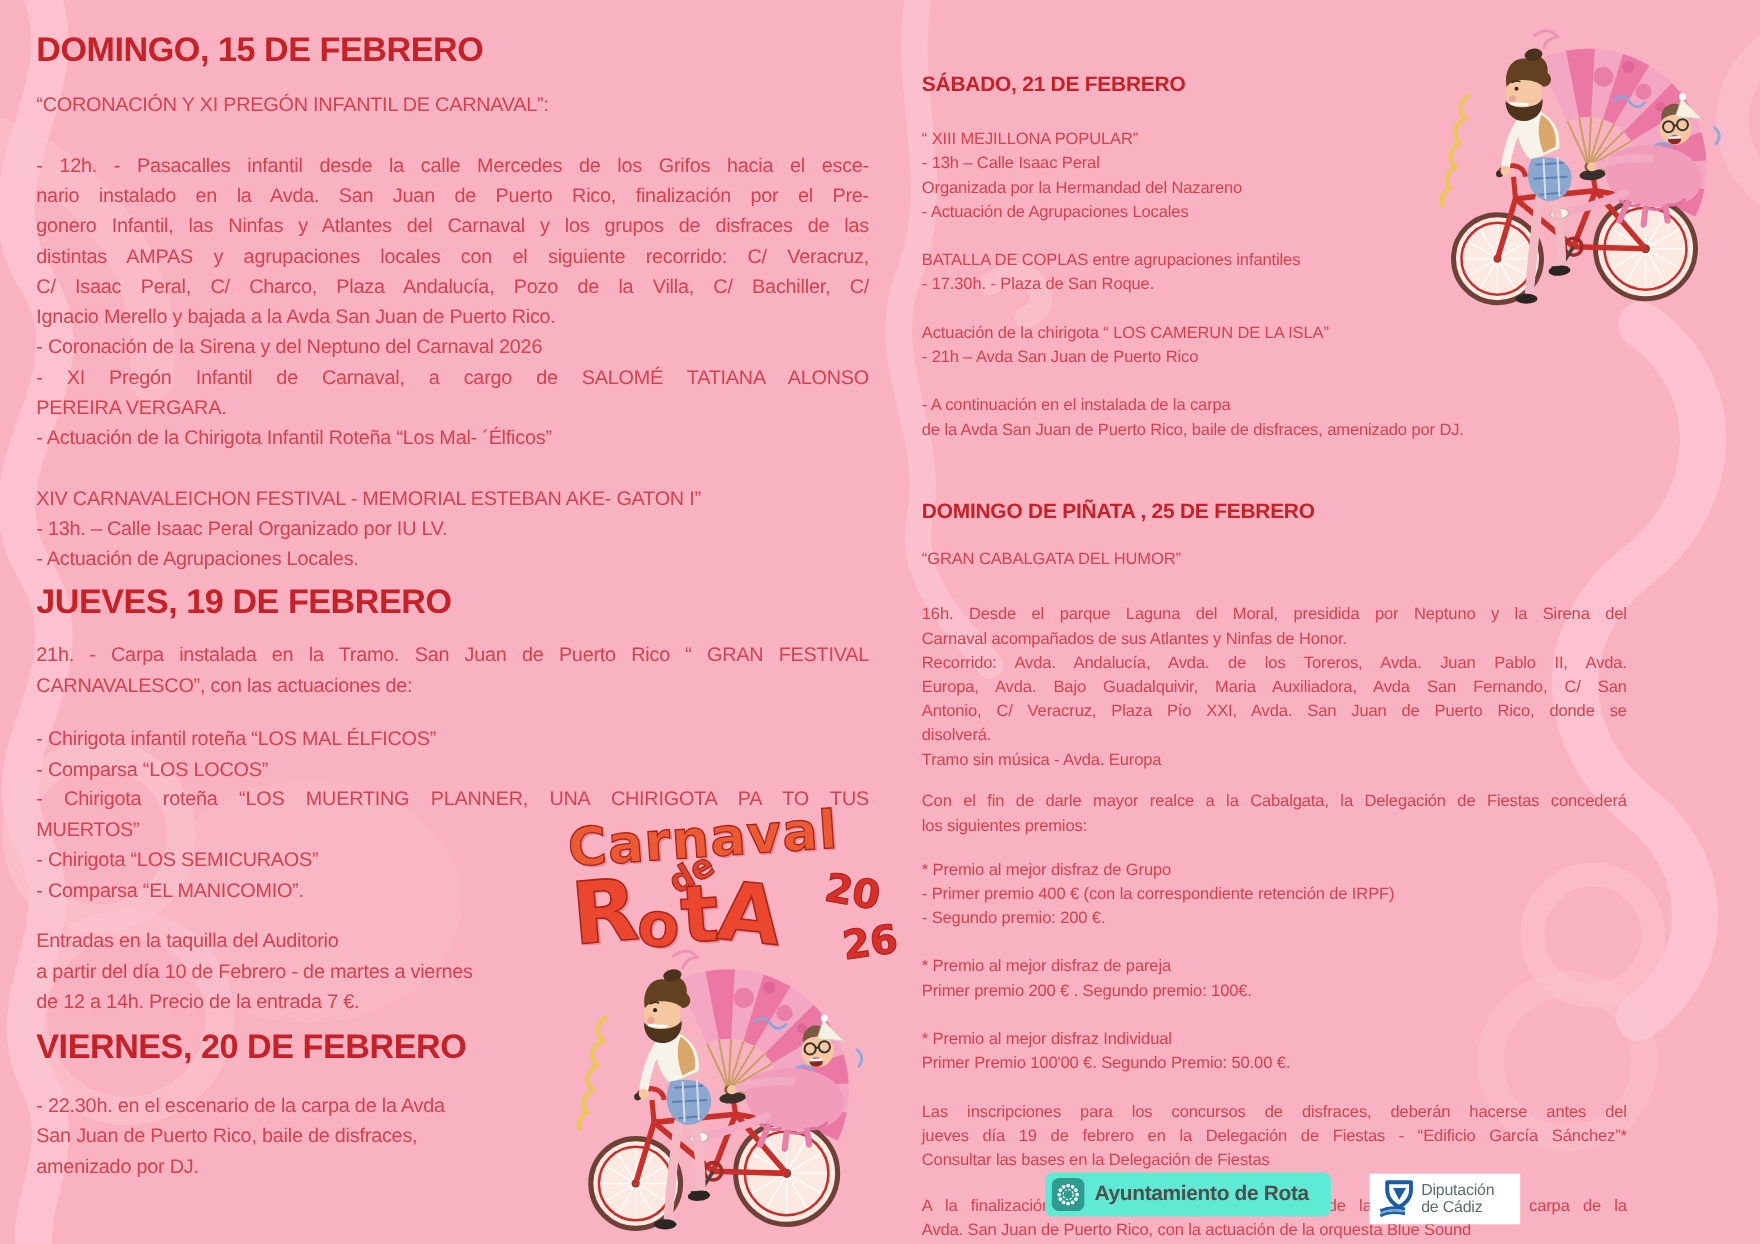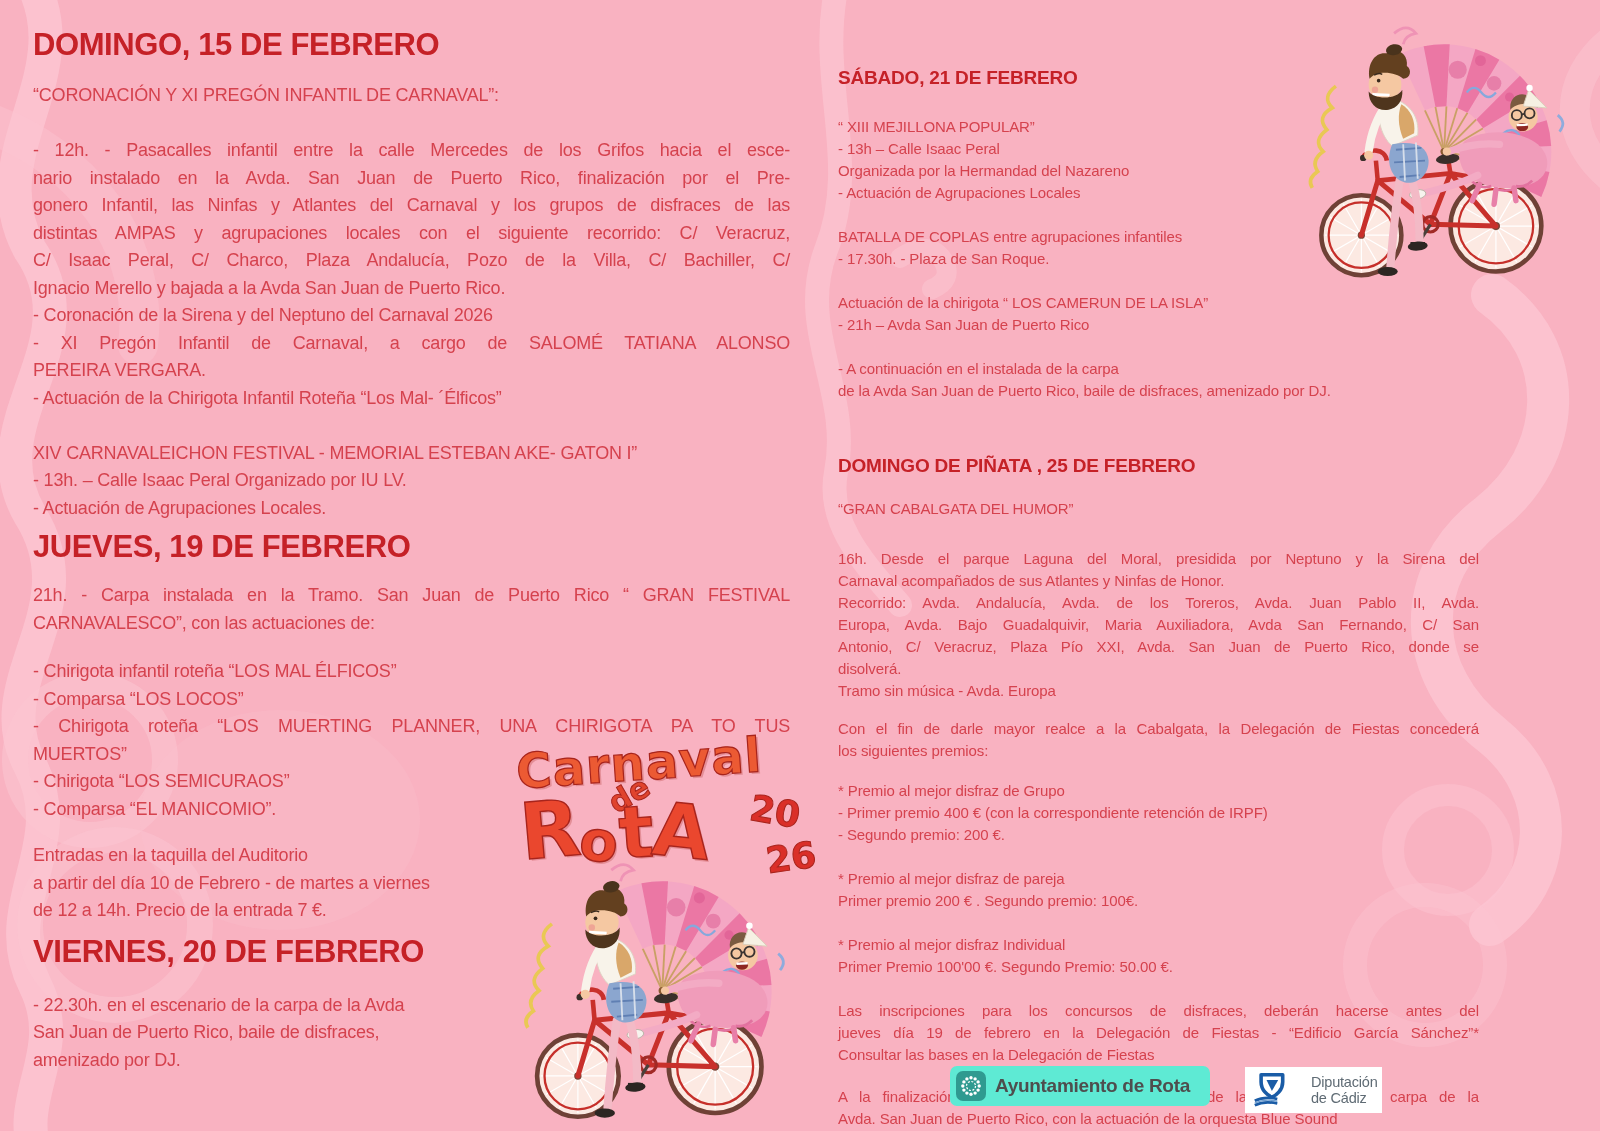--- a/index.html
+++ b/index.html
@@ -35,21 +35,21 @@
   .rota-logo .g4{font-size:74px;transform:rotate(6deg);}
   .rota-logo .y1{position:absolute;left:234px;top:58px;font-size:36px;transform:rotate(10deg);
     color:#da2f28;-webkit-text-stroke:1px #a8241c;}
   .rota-logo .y2{position:absolute;left:250px;top:104px;font-size:36px;transform:rotate(-8deg);
     color:#da2f28;-webkit-text-stroke:1px #a8241c;}
   
   .ayto-pill{position:absolute;left:950px;top:1066px;width:260px;height:40px;z-index:3;
     background:#5eead4;border-radius:7px;display:flex;align-items:center;gap:9px;padding-left:6px;box-sizing:border-box;}
   .ayto-pill .label{font-size:19px;font-weight:bold;color:#4e4e4e;letter-spacing:-0.3px;}
   .dipu-box{position:absolute;left:1245px;top:1067px;width:137px;height:46px;z-index:3;
-    background:#ffffff;display:flex;align-items:center;gap:22px;padding-left:8px;box-sizing:border-box;}
+    background:#ffffff;display:flex;align-items:center;gap:3px;padding-left:8px;box-sizing:border-box;}
   .dipu-text{font-size:14.5px;line-height:16px;color:#5f6b74;letter-spacing:-0.2px;}
 </style>
 </head>
 <body>
 
 <svg class="bg-swirls" width="1600" height="1131" viewBox="0 0 1600 1131">
   <g stroke="#fcc6d2" fill="none" stroke-linecap="round">
     <path d="M 25,-30 C 90,70 -25,150 30,250 C 95,345 -25,420 30,515 C 90,610 -15,680 30,765 C 72,845 -5,905 35,985 C 70,1055 8,1100 40,1165" stroke-width="34" opacity="0.8"></path>
     <path d="M -20,120 C 85,155 150,245 138,345" stroke-width="40" opacity="0.4"></path>
     <circle cx="90" cy="760" r="75" stroke-width="26" opacity="0.55"></circle>
@@ -209,21 +209,21 @@
   </span>
   <span class="y1">20</span>
   <span class="y2">26</span>
 </div>
 
 <div class="col col-left">
   <div class="h">DOMINGO, 15 DE FEBRERO</div>
   <div class="sp" style="height:22px"></div>
   <div class="ln">“CORONACIÓN Y XI PREGÓN INFANTIL DE CARNAVAL”:</div>
   <div class="sp" style="height:27.5px"></div>
-  <div class="ln j">-  12h. - Pasacalles infantil entre la calle Mercedes de los Grifos hacia el esce-</div>
+  <div class="ln j">-  12h. - Pasacalles infantil desde la calle Mercedes de los Grifos hacia el esce-</div>
   <div class="ln j">nario instalado en la Avda. San Juan de Puerto Rico, finalización por el Pre-</div>
   <div class="ln j">gonero Infantil, las Ninfas y Atlantes del Carnaval y los grupos de disfraces de las</div>
   <div class="ln j">distintas AMPAS y agrupaciones locales con el siguiente recorrido: C/ Veracruz,</div>
   <div class="ln j">C/ Isaac Peral, C/ Charco, Plaza Andalucía, Pozo de la Villa, C/  Bachiller, C/</div>
   <div class="ln">Ignacio Merello y bajada a la Avda San Juan de Puerto Rico.</div>
   <div class="ln">-  Coronación de la Sirena y del Neptuno del Carnaval 2026</div>
   <div class="ln j">-  XI  Pregón  Infantil  de  Carnaval,  a  cargo  de  SALOMÉ  TATIANA  ALONSO</div>
   <div class="ln">PEREIRA VERGARA.</div>
   <div class="ln">-  Actuación de la Chirigota Infantil Roteña “Los Mal- ´Élficos”</div>
   <div class="sp" style="height:27.5px"></div>

